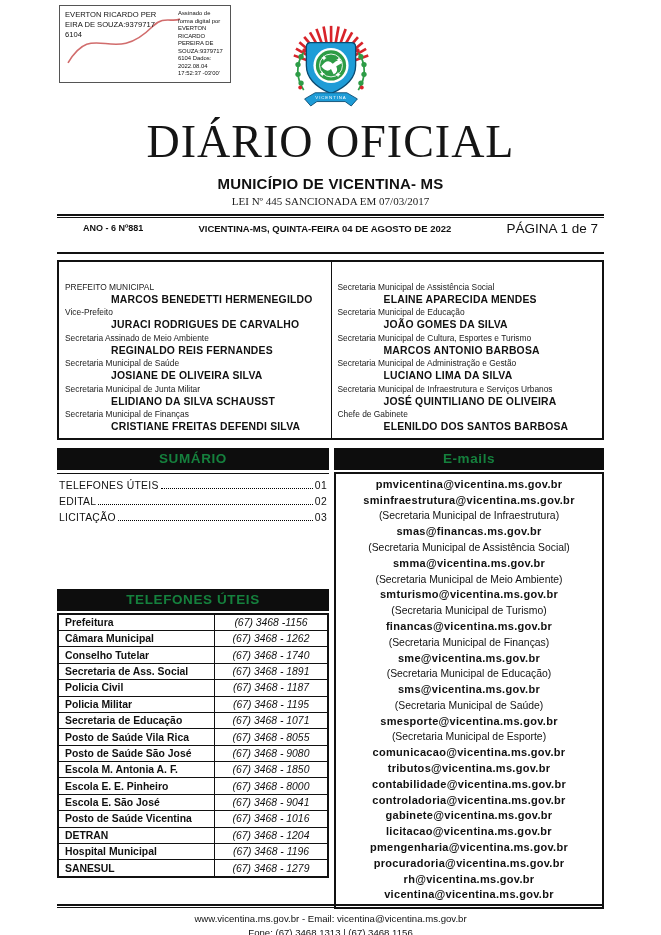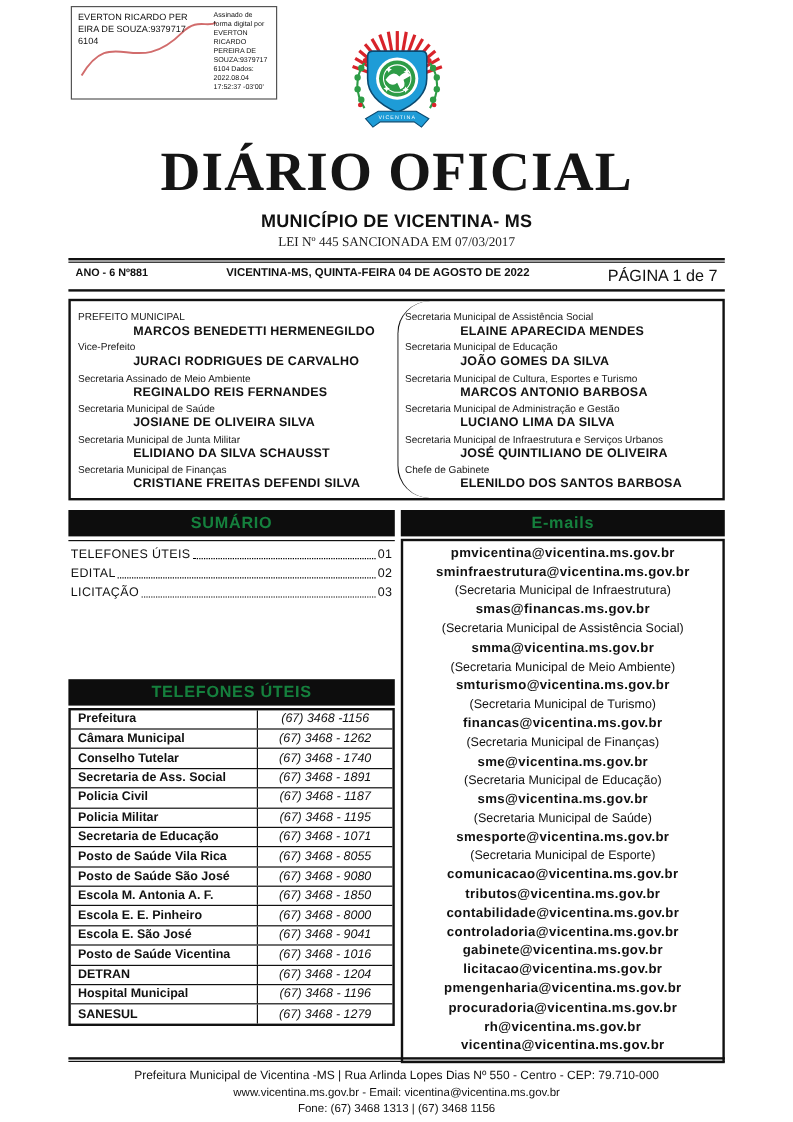--- a/index.html
+++ b/index.html
@@ -16,36 +16,36 @@
     border:1px solid #555; display:flex; gap:21px; padding:4px 5px; background:#fff;
   }
   .sig svg.scribble { position:absolute; left:0; top:0; width:100%; height:100%; pointer-events:none; }
   .sig-name { width:92px; font-size:7.6px; line-height:1.3; font-weight:500; word-break:break-all; position:relative; }
   .sig-detail { flex:1; font-size:5.9px; line-height:1.28; word-break:break-word; position:relative; }
 
   .crest-wrap { text-align:center; }
   .crest-wrap svg { width:112px; height:88px; }
 
   .masthead-title {
-    text-align:center; font-family:"Liberation Serif", serif; font-weight:bold;
+    text-align:center; font-family:"Liberation Serif", serif; font-weight:normal;
     font-size:46px; line-height:1.04; letter-spacing:1px; color:#151515; margin-top:1px;
   }
   .muni { text-align:center; font-size:15px; font-weight:bold; margin-top:9px; letter-spacing:.2px; }
   .law  { text-align:center; font-family:"Liberation Serif", serif; font-size:11px; margin-top:3px; color:#222; }
 
   .rule-top { margin-top:7px; border-top:2.5px solid #111; border-bottom:1px solid #111; height:4px; }
-  .dateline { display:flex; justify-content:space-between; padding:3px 6px 4px 6px; }
+  .dateline { display:flex; align-items:center; justify-content:space-between; padding:3px 6px 16px 6px;margin-left:20px; }
   .ed-no   { font-size:9px;  font-weight:bold; }
   .ed-date { font-size:9.5px; font-weight:bold; }
   .ed-page { font-size:13.5px; }
   .rule-bot { border-top:2.5px solid #111; }
 
   
   .officials { margin-top:6px; border:2px solid #111; display:flex; }
-  .off-col { width:50%; padding:8px 6px 3px 6px;border-radius:27px; }
+  .off-col { width:50%; padding:20px 6px 3px 6px; }
   .off-col + .off-col { border-left:1.5px solid #111; }
   .off-role { font-size:8.4px; color:#1a1a1a; line-height:1.3; }
   .off-name { font-size:10.4px; font-weight:bold; letter-spacing:.2px; line-height:1.4; padding-left:46px; }
 
   .columns { display:flex; gap:5px; margin-top:8px; height:455px; }
   .col-l { width:272px; }
   .col-r { width:270px; }
 
   .black-bar {
     background:#0d0d0d; color:#15803d; text-align:center; font-weight:bold;
@@ -416,18 +416,17 @@
             <div class="email-line">vicentina@vicentina.ms.gov.br</div>
 
           </div>
           </div>
       </section>
     </div>
   </div>
 
   <div class="footer-rule"></div>
   <div class="footer">
-    <div class="f1">Prefeitura Municipal de Vicentina -MS | Rua Arlinda Lopes Dias Nº 550 - Centro - CEP: 79.710-000</div>
     <div class="f2">www.vicentina.ms.gov.br - Email: vicentina@vicentina.ms.gov.br</div>
     <div class="f3">Fone: (67) 3468 1313 | (67) 3468 1156</div>
   </div>
 
 </div>
 
 </body></html>

